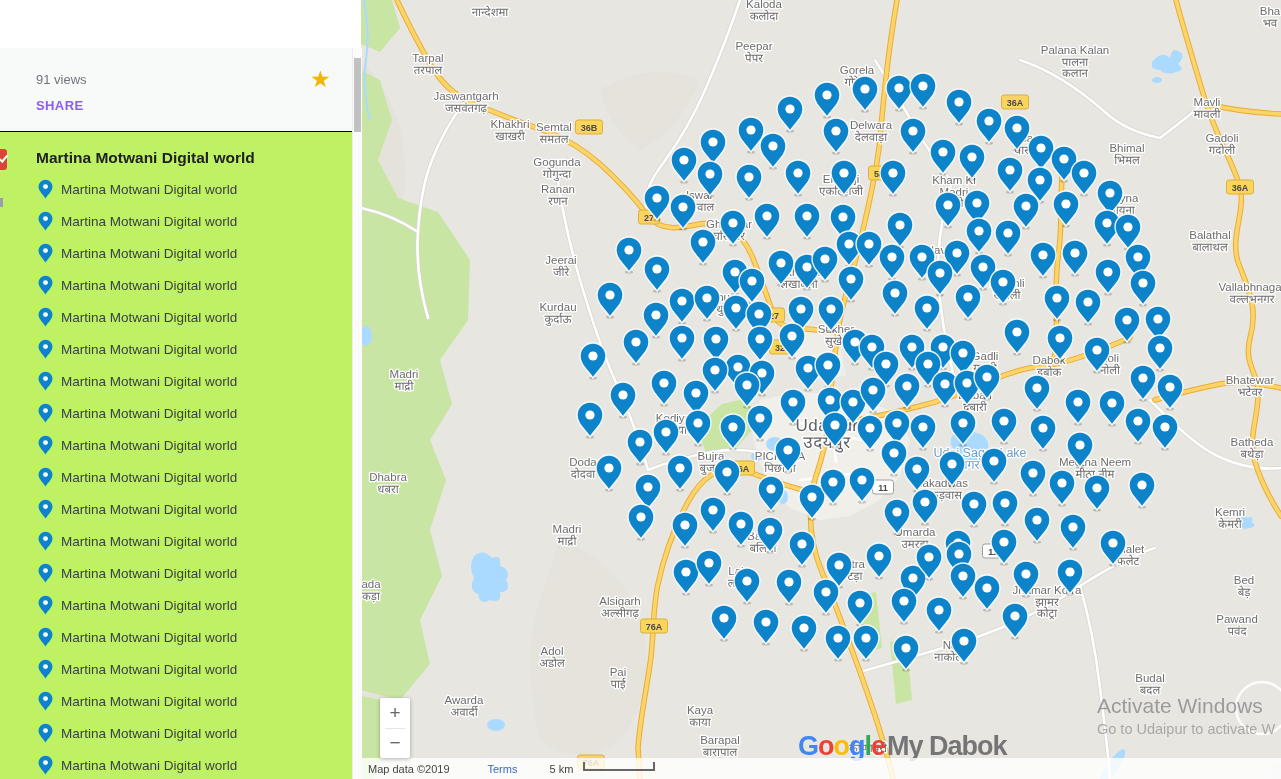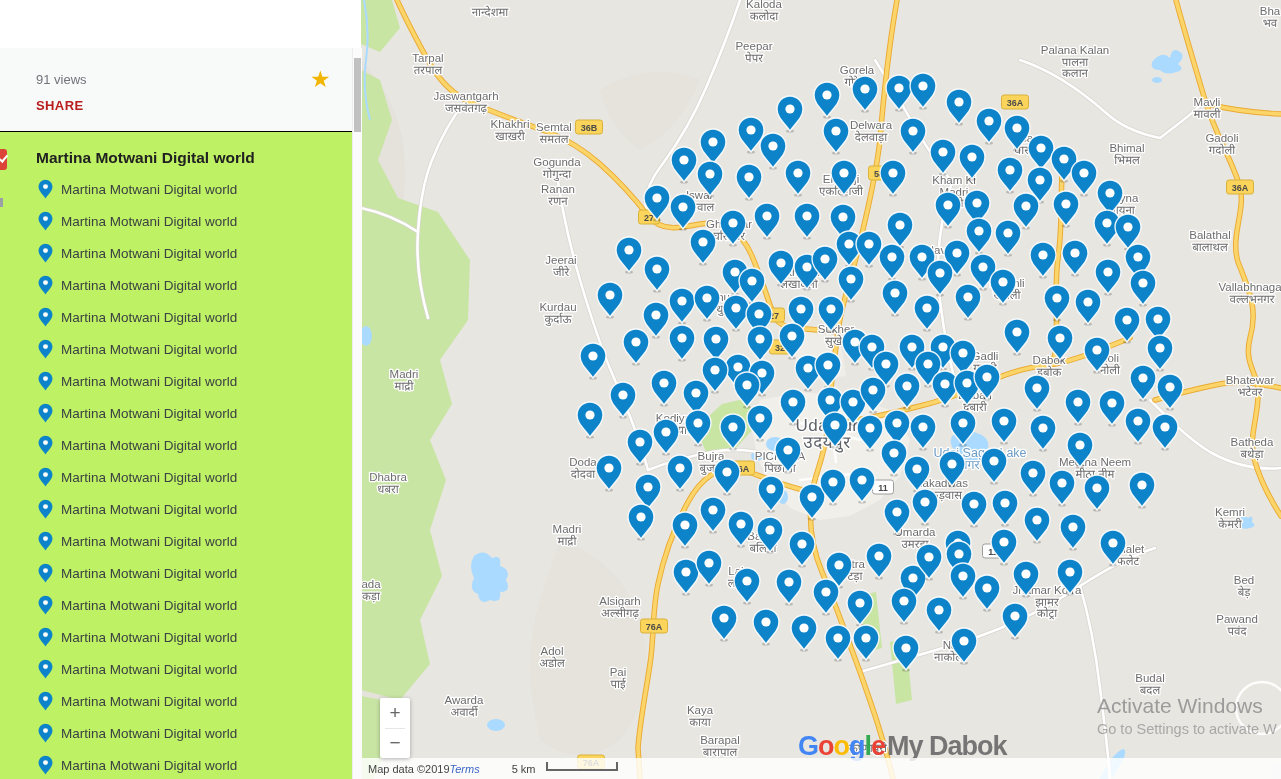--- a/index.html
+++ b/index.html
@@ -24,39 +24,39 @@
   .glogo{position:absolute;left:437px;top:731px;z-index:25;font-size:27px;font-weight:bold;
          letter-spacing:-1px;white-space:nowrap;}
   .glogo .mm{color:#757575;font-weight:bold;margin-left:2px;}
 
   .watermark{position:absolute;left:736px;top:694px;z-index:26;color:#8f8f8f;opacity:.85;white-space:nowrap;}
   .watermark .w1{font-size:21px;}
   .watermark .w2{font-size:14.5px;color:#9d9d9d;margin-top:3px;}
 
   .attrib{position:absolute;left:0;right:0;bottom:0;height:21px;background:rgba(255,255,255,.82);
           display:flex;align-items:center;font-size:11px;color:#444;z-index:28;padding-left:7px;}
-  .attrib .terms{color:#3b66c4;cursor:pointer;font-style:italic;}
+  .attrib .terms{color:#3b66c4;margin-left:38px;cursor:pointer;}
   .attrib .skm{margin-left:32px;}
   .attrib .sbar{margin-left:10px;width:68px;height:7px;border-left:2px solid #666;
                 border-right:2px solid #666;border-bottom:2px solid #666;margin-top:-4px;}
 
   
   .sidebar{position:absolute;left:0;top:0;width:361px;height:779px;background:#fff;z-index:40;}
   .sb-header{position:absolute;left:0;top:0;width:100%;height:48px;background:#db4437;color:#fff;}
   .sb-title{position:absolute;left:36px;top:0;line-height:48px;font-size:17px;font-weight:bold;
             white-space:nowrap;overflow:hidden;max-width:230px;}
   .hamburger{position:absolute;left:-6px;top:14px;width:14px;cursor:pointer;}
   .hamburger div{height:2px;background:#fff;margin-bottom:5px;border-radius:1px;}
   .sb-search{position:absolute;left:274px;top:12px;width:24px;height:24px;cursor:pointer;}
   .sb-menu{position:absolute;left:324px;top:12px;width:16px;height:24px;cursor:pointer;}
   .sb-menu i{display:block;width:4px;height:4px;border-radius:50%;background:#fff;margin:3px auto;}
 
   .sb-info{position:absolute;left:0;top:48px;width:352px;height:83px;background:#f8f9f9;border-bottom:6px solid #000000;}
   .views{position:absolute;left:36px;top:24px;font-size:13px;color:#70757a;}
-  .share{position:absolute;left:36px;top:50px;font-size:13px;font-weight:bold;color:#b91c1c;letter-spacing:.4px;cursor:pointer;}
+  .share{position:absolute;left:36px;top:50px;font-size:13px;font-weight:bold;color:#8b5cf6;letter-spacing:.4px;cursor:pointer;}
   .star{position:absolute;left:310px;top:18px;font-size:23px;color:#f2b600;cursor:pointer;}
 
   .sb-list{position:absolute;left:0;top:132px;width:352px;bottom:0;background:#bef264;overflow:hidden;}
   .list-title{margin:17px 0 6px 36px;font-size:15.5px;font-weight:bold;color:#212121;}
   .lrow{height:32px;display:flex;align-items:center;padding-left:38px;cursor:pointer;}
   .lrow svg{flex:0 0 15px;margin-right:8px;}
   .lrow span{font-size:13.5px;color:#3c4043;white-space:nowrap;}
   .red-frag{position:absolute;left:0;top:17px;width:7px;height:21px;background:#db4437;border-radius:0 3px 3px 0;}
   .red-frag i{position:absolute;right:1px;top:4px;width:4px;height:7px;border:solid #fff;border-width:0 2px 2px 0;transform:rotate(40deg);}
   .gray-frag{position:absolute;left:0;top:66px;width:3px;height:9px;background:#9aa0a6;}
@@ -1236,21 +1236,21 @@
       <div class="zdiv"></div>
       <div class="zbtn">−</div>
     </div>
 
     <div class="glogo">
       <span id="glogo-letters"><span style="color: rgb(66, 133, 244);">G</span><span style="color: rgb(234, 67, 53);">o</span><span style="color: rgb(251, 188, 5);">o</span><span style="color: rgb(66, 133, 244);">g</span><span style="color: rgb(52, 168, 83);">l</span><span style="color: rgb(234, 67, 53);">e</span></span><span class="mm">My Dabok</span>
     </div>
 
     <div class="watermark">
       <div class="w1">Activate Windows</div>
-      <div class="w2">Go to Settings to activate W</div>
+      <div class="w2">Go to Udaipur to activate W</div>
     </div>
 
     <div class="attrib">
       <span>Map data ©2019</span>
       <span class="terms">Terms</span>
       <span class="skm">5 km</span>
       <span class="sbar"></span>
     </div>
   </div>
 

